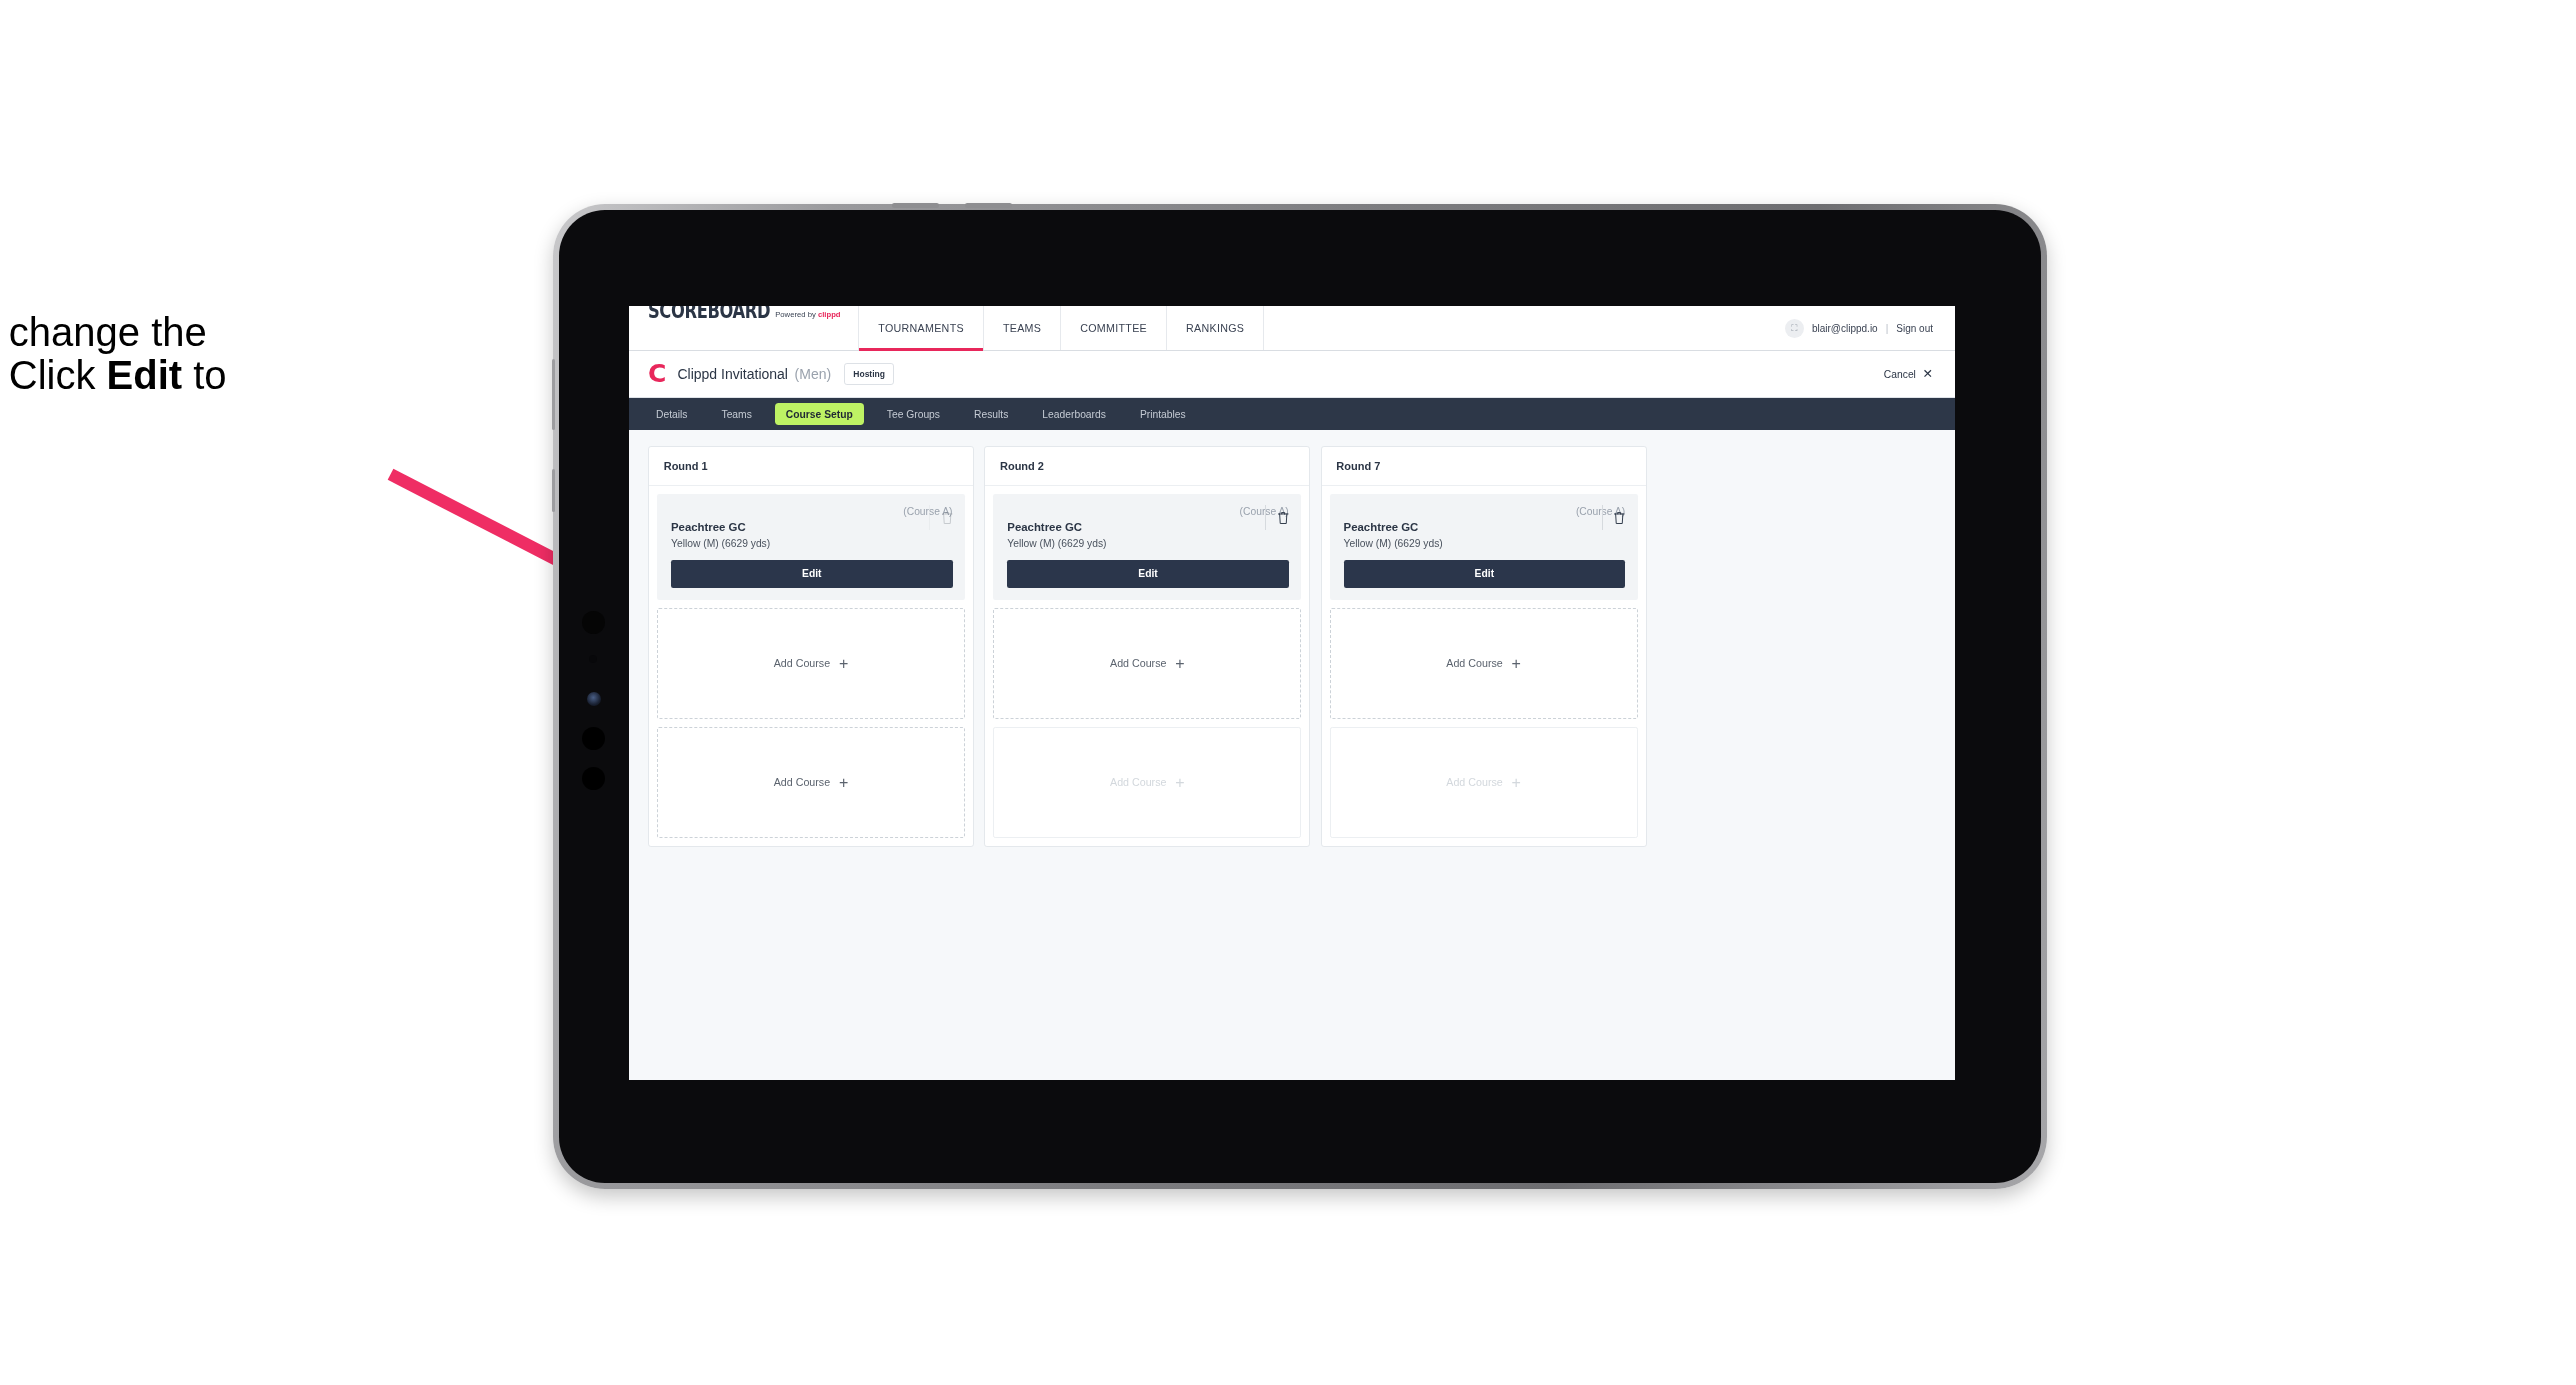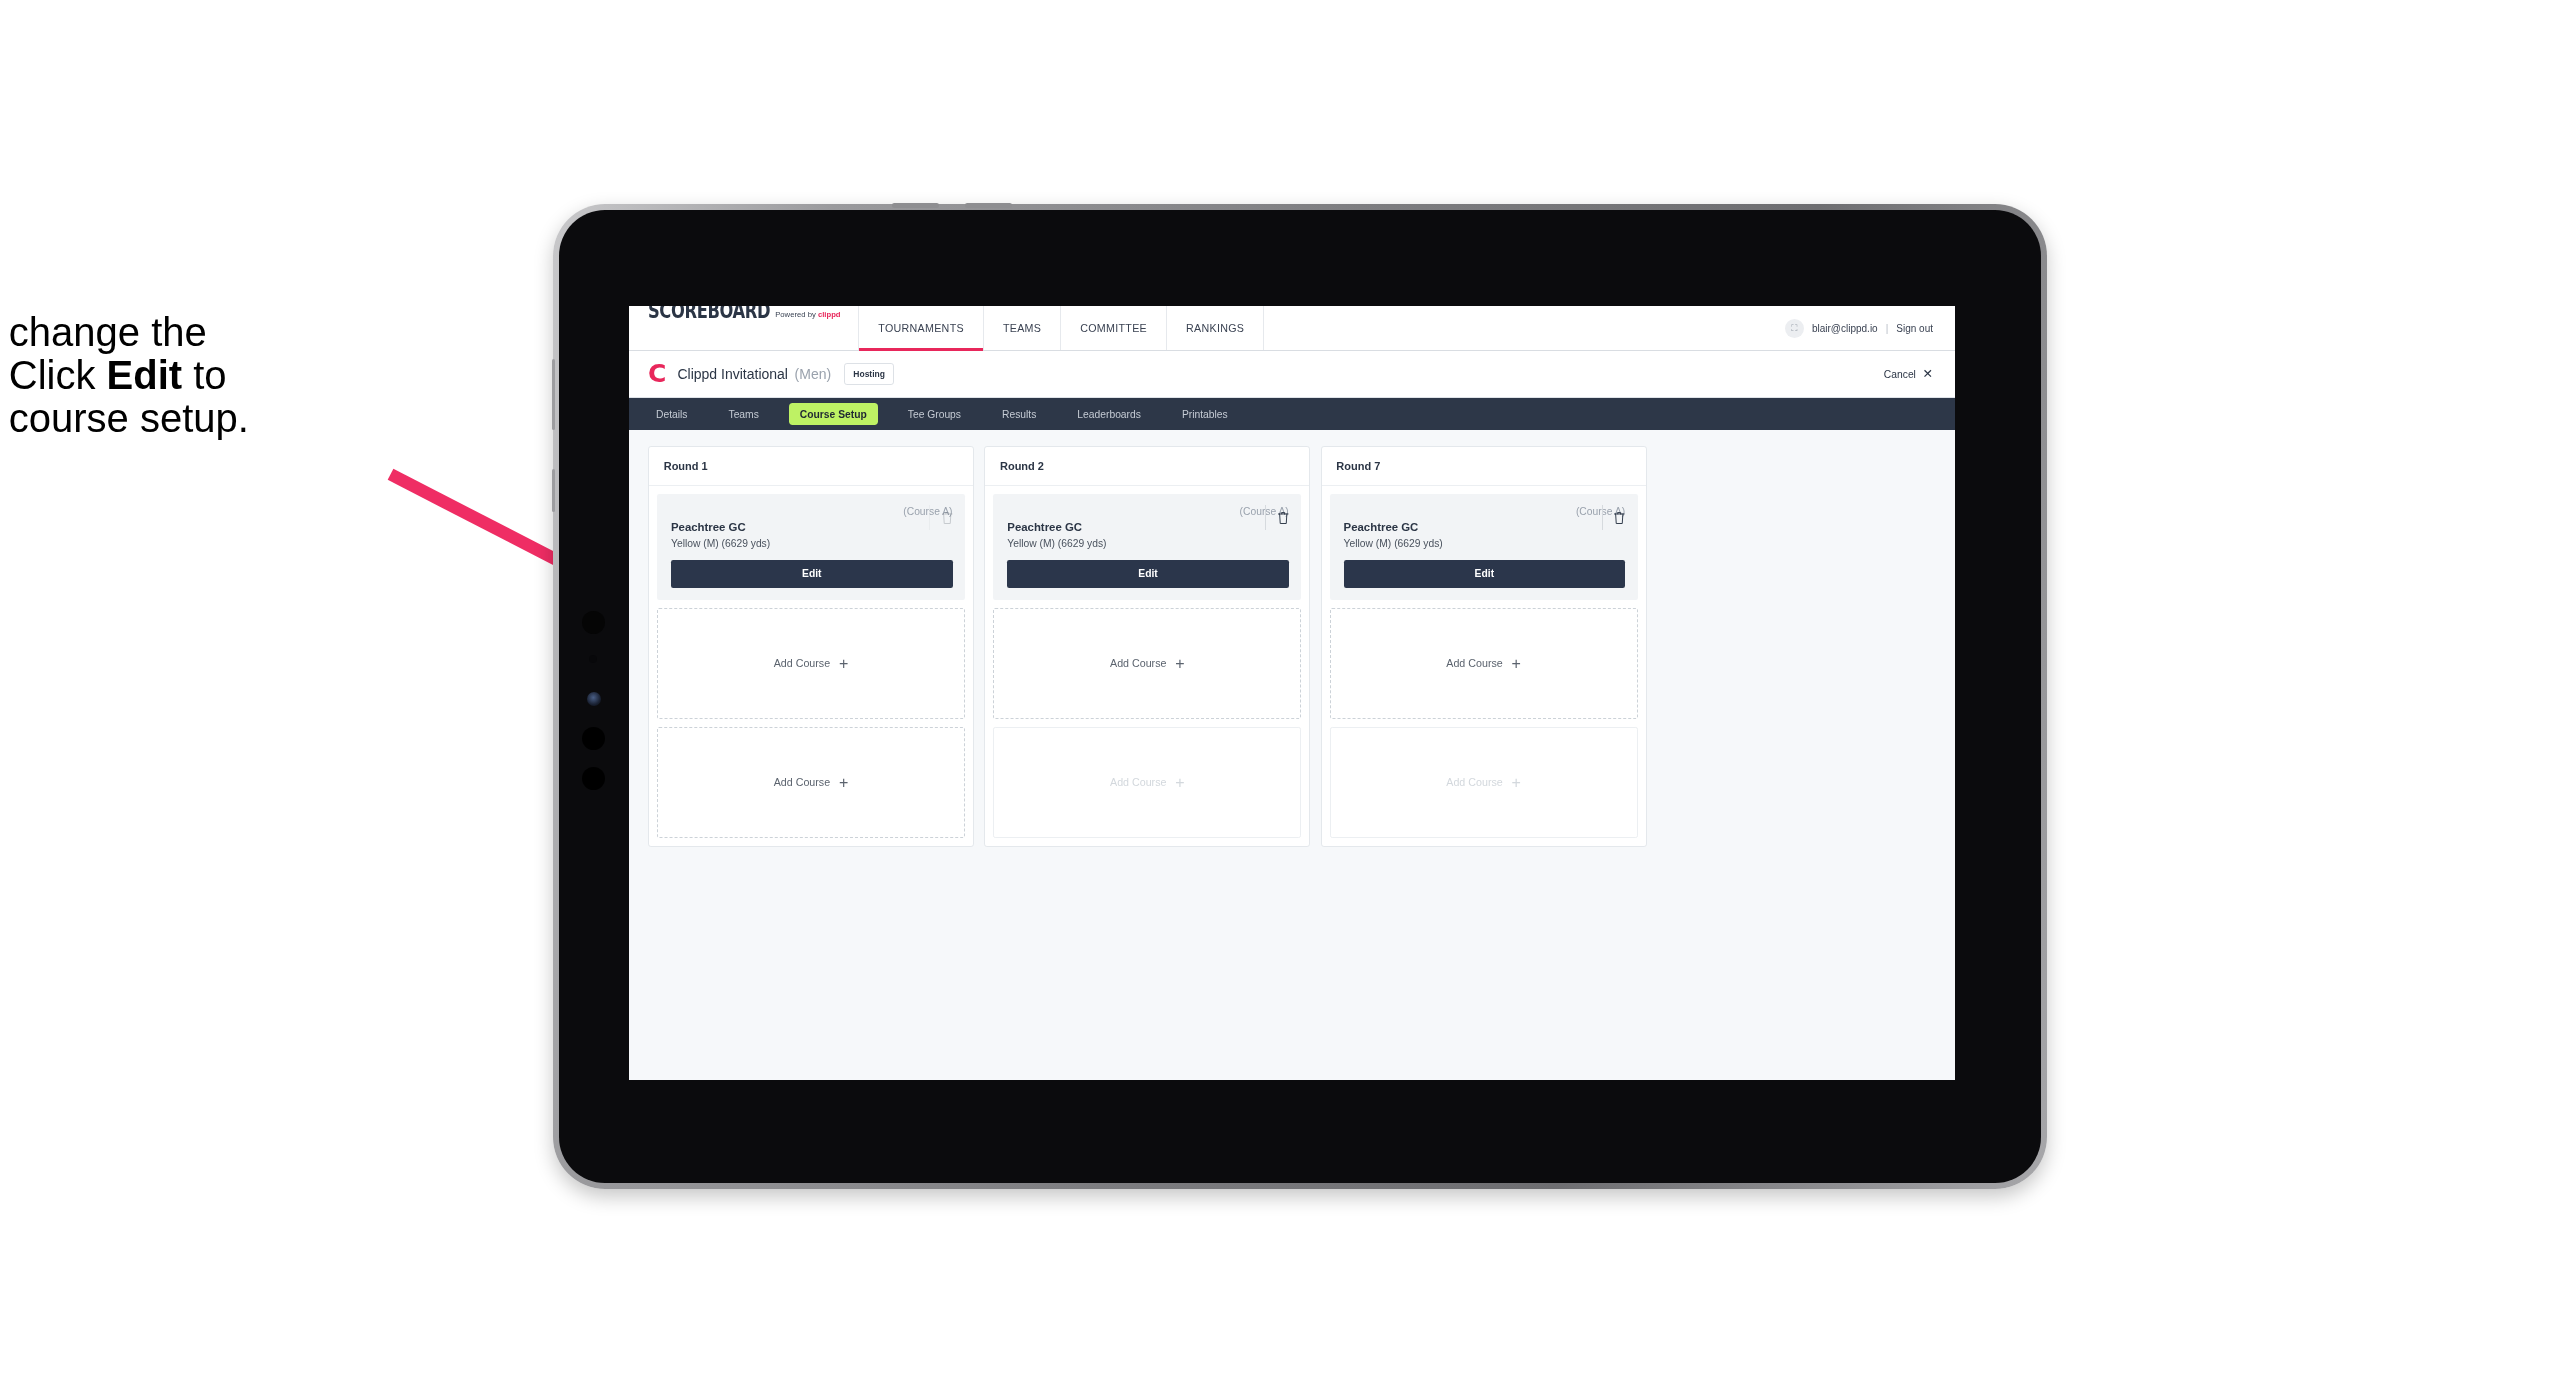--- a/index.html
+++ b/index.html
@@ -243,21 +243,21 @@
   }
   #cancel-x { font-size: 12.5px; line-height: 1; }
 
   
   #tab-bar {
     height: 32px;
     background: #2d3748;
     display: flex;
     align-items: center;
     padding: 0 16px;
-    gap: 19px;
+    gap: 12px;
   }
   .tab-item {
     font-size: 10.3px;
     color: #c5cbd4;
     padding: 5.9px 11px;
     border-radius: 3.7px;
     cursor: pointer;
     white-space: nowrap;
   }
   .tab-item.active {
@@ -368,21 +368,20 @@
     line-height: 0.7;
     font-weight: 300;
   }
 </style>
 </head>
 <body>
 
 <div id="annotation-caption">
   <div>change the</div>
   <div><span>Click </span><span class="b">Edit</span><span> to</span></div>
-  <div>course setup.</div>
 </div>
 
 <svg id="annotation-arrow" viewBox="0 0 420 230">
   <line x1="10" y1="14" x2="336" y2="182" stroke="#ef2d64" stroke-width="17" stroke-linecap="butt"></line>
   <polygon points="360,196 288,176 304,124" fill="#ef2d64"></polygon>
 </svg>
 
 <div id="tablet-device">
   <div id="tablet-bezel-outer">
     <div class="device-edge-btn" id="device-btn-vol-up"></div>

